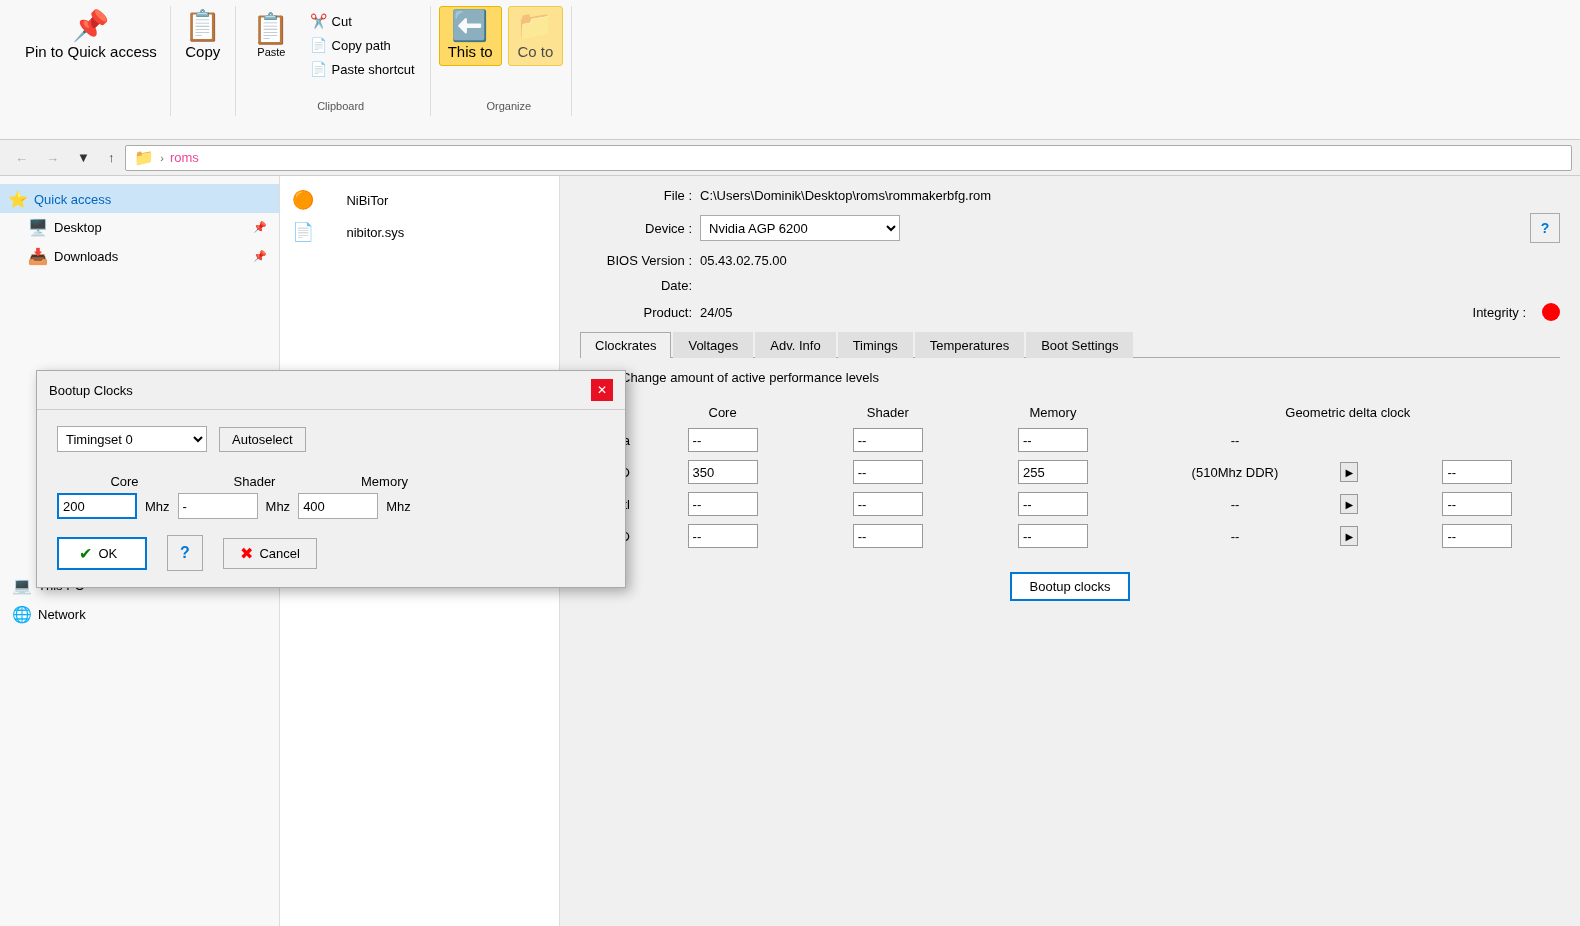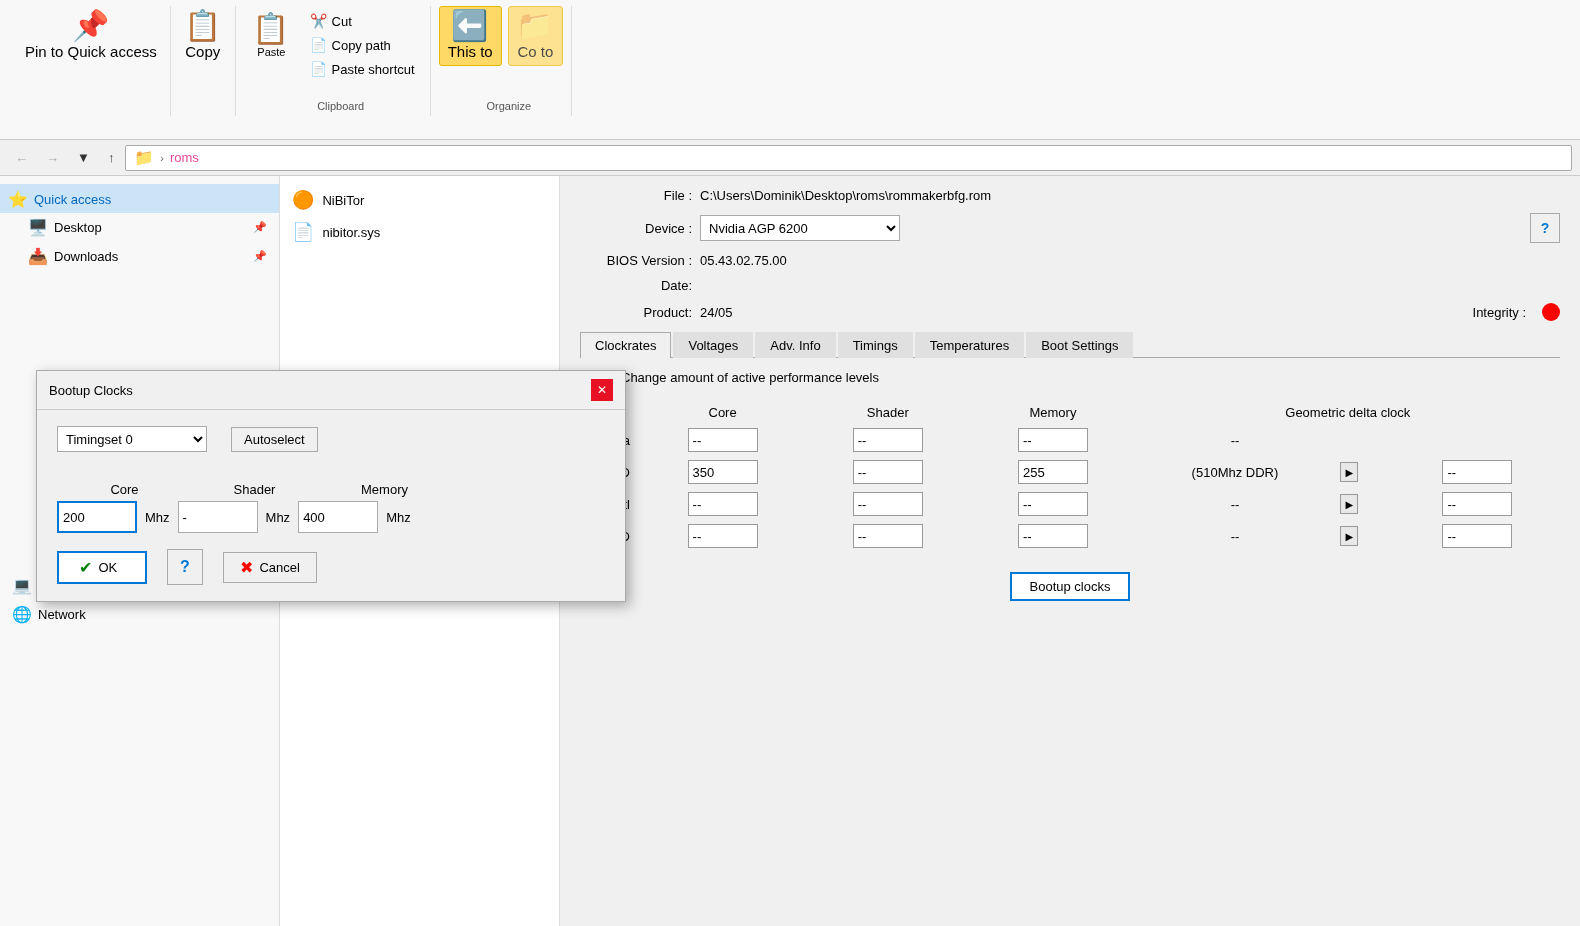--- a/index.html
+++ b/index.html
@@ -188,21 +188,21 @@
       font-weight: 600;
     }
     .file-item {
       display: flex;
       align-items: center;
       gap: 8px;
       padding: 5px 12px;
       cursor: pointer;
     }
     .file-item .file-icon { font-size: 18px; }
-    .file-item .file-name { font-size: 13px; }
+    .file-item .file-name { font-size: 13px; margin-left: 24px; }
 
     
     .bios-panel {
       flex: 1;
       background: #f0f0f0;
       padding: 12px 20px;
       overflow-y: auto;
     }
     .bios-field-row {
       display: flex;
@@ -379,22 +379,22 @@
       color: white;
       font-size: 12px;
       display: flex;
       align-items: center;
       justify-content: center;
     }
     .dialog-body { padding: 16px 20px; }
     .dialog-row {
       display: flex;
       align-items: center;
-      gap: 24px;
-      margin-bottom: 30px;
+      gap: 12px;
+      margin-bottom: 22px;
     }
     .dialog-select {
       width: 150px;
       height: 26px;
       border: 1px solid #aaa;
       background: white;
       font-size: 13px;
       padding: 2px 4px;
     }
     .dialog-autoselect {
@@ -405,21 +405,21 @@
       cursor: pointer;
     }
     .dialog-inputs-row {
       display: flex;
       align-items: center;
       gap: 8px;
       margin-bottom: 16px;
     }
     .dialog-input {
       width: 80px;
-      height: 32px;
+      height: 26px;
       border: 2px solid #0078d7;
       background: white;
       font-size: 13px;
       padding: 2px 4px;
     }
     .dialog-input.normal {
       border: 1px solid #aaa;
     }
     .mhz-label { font-size: 13px; }
     .dialog-btn-row {

